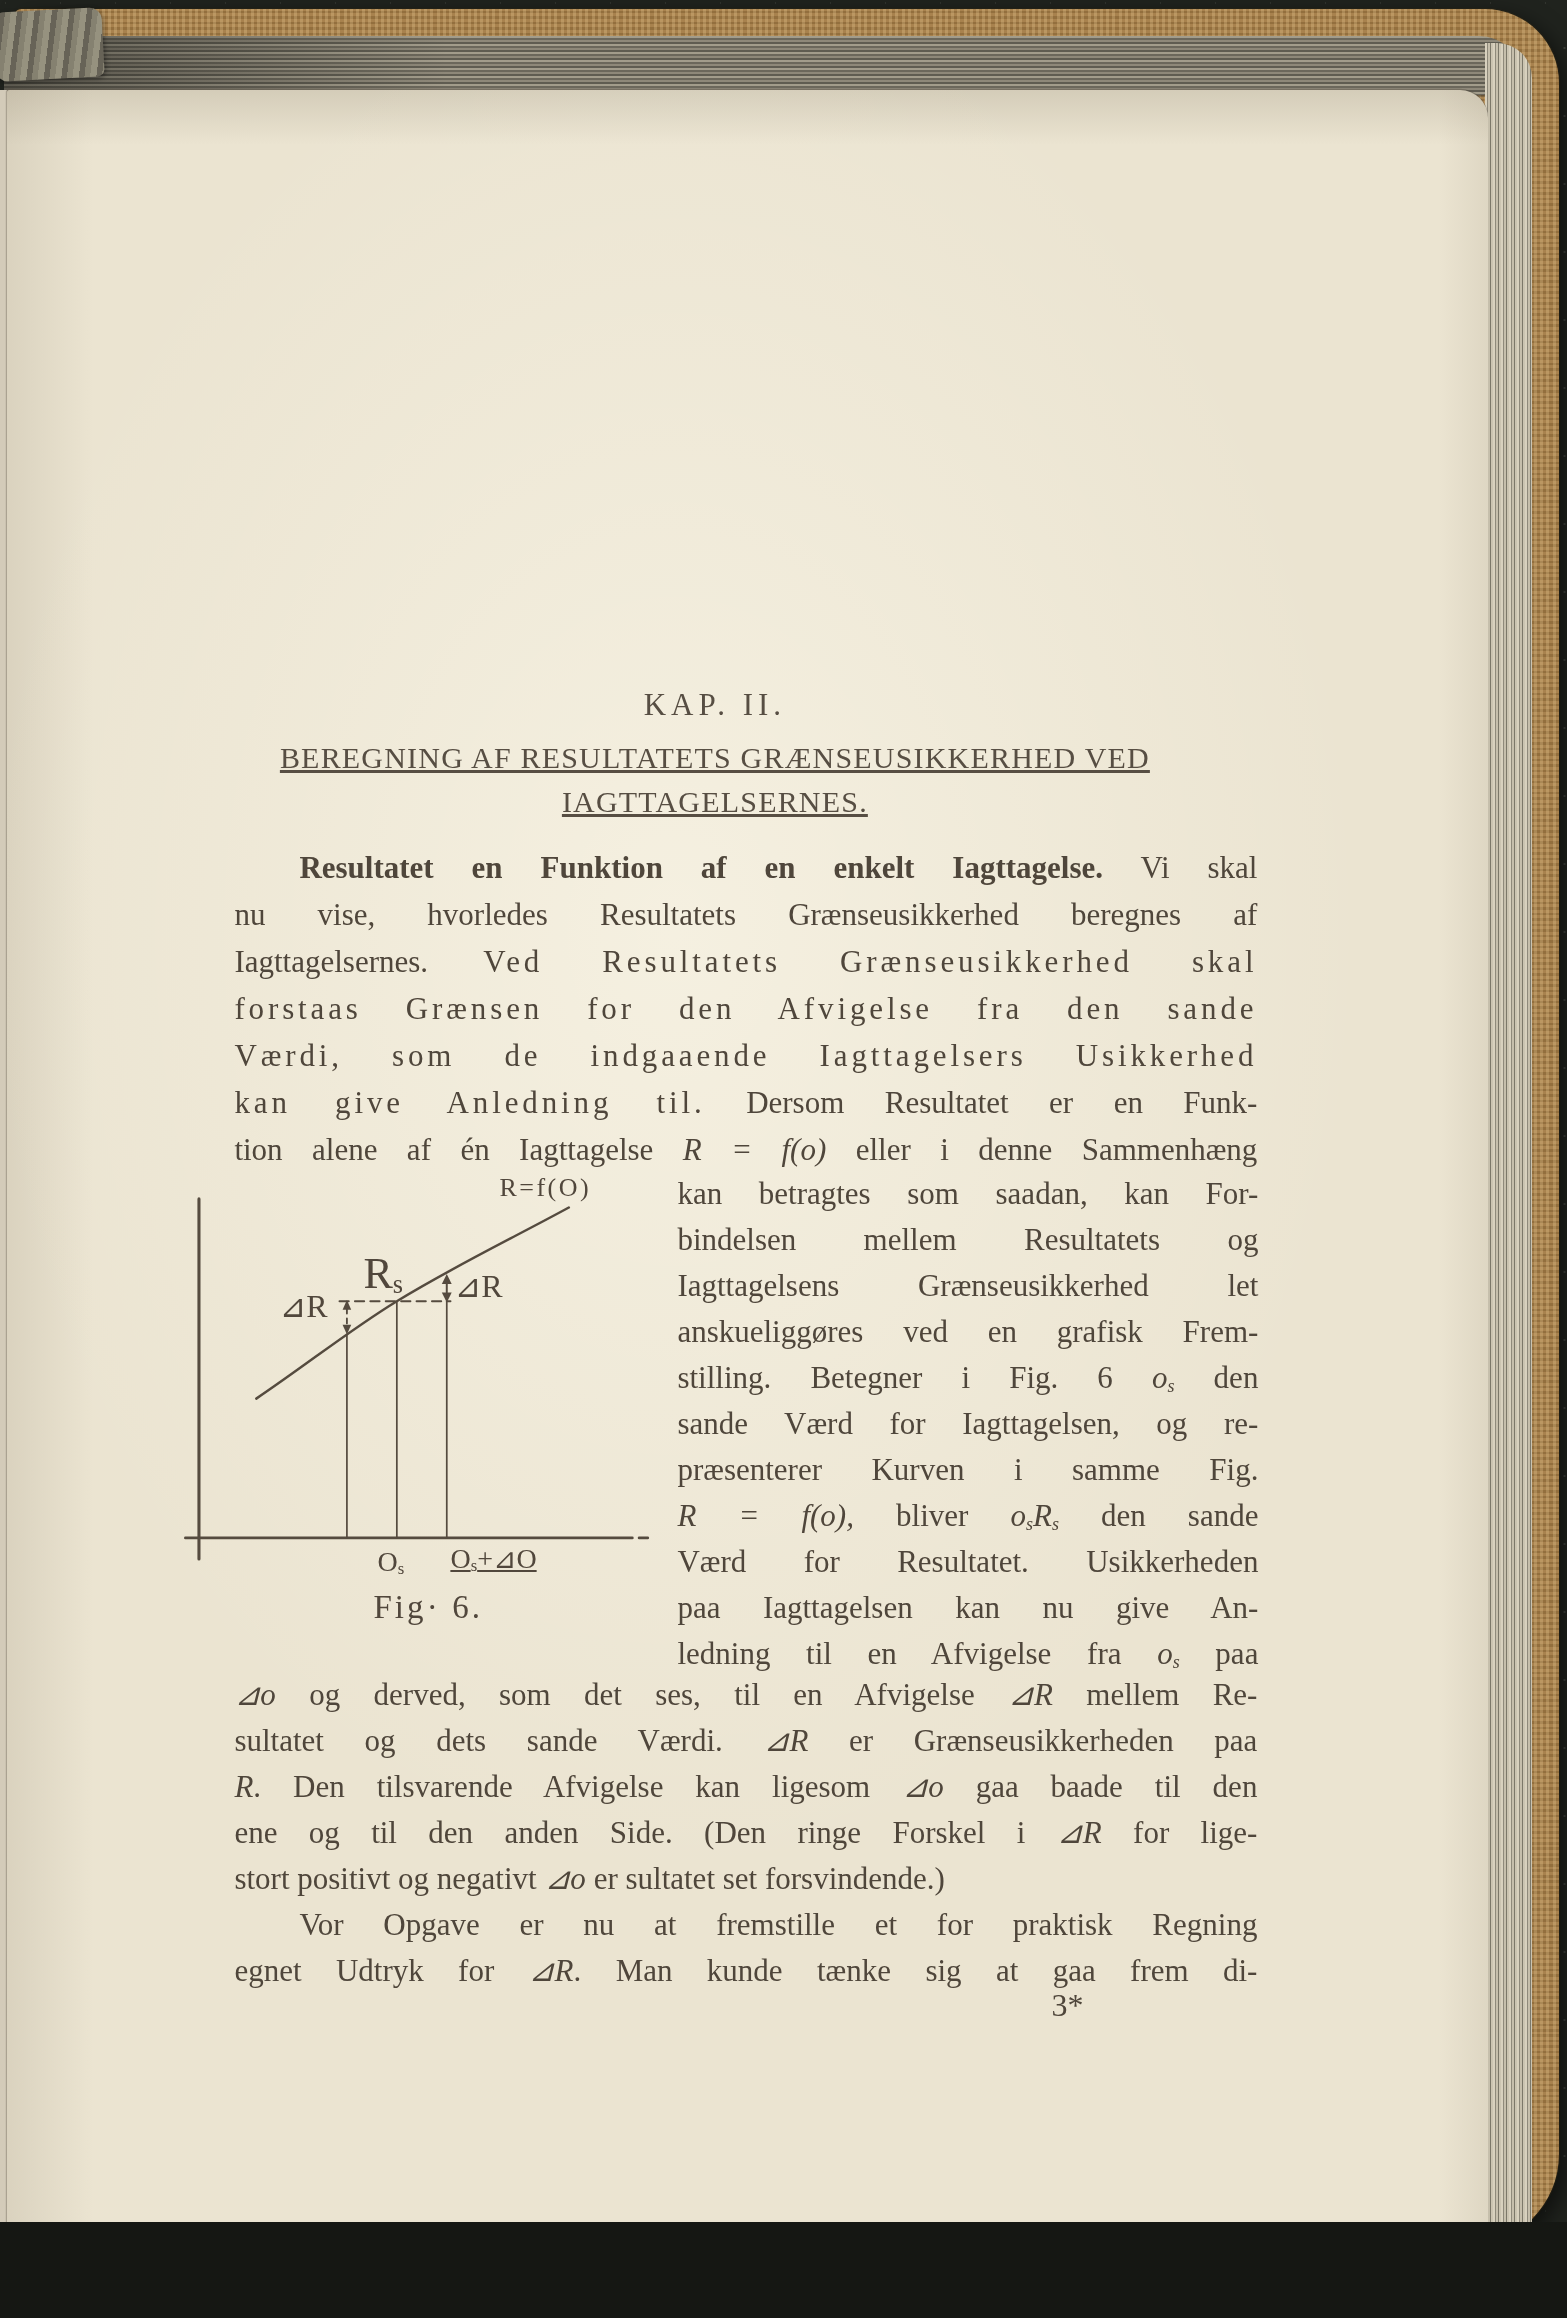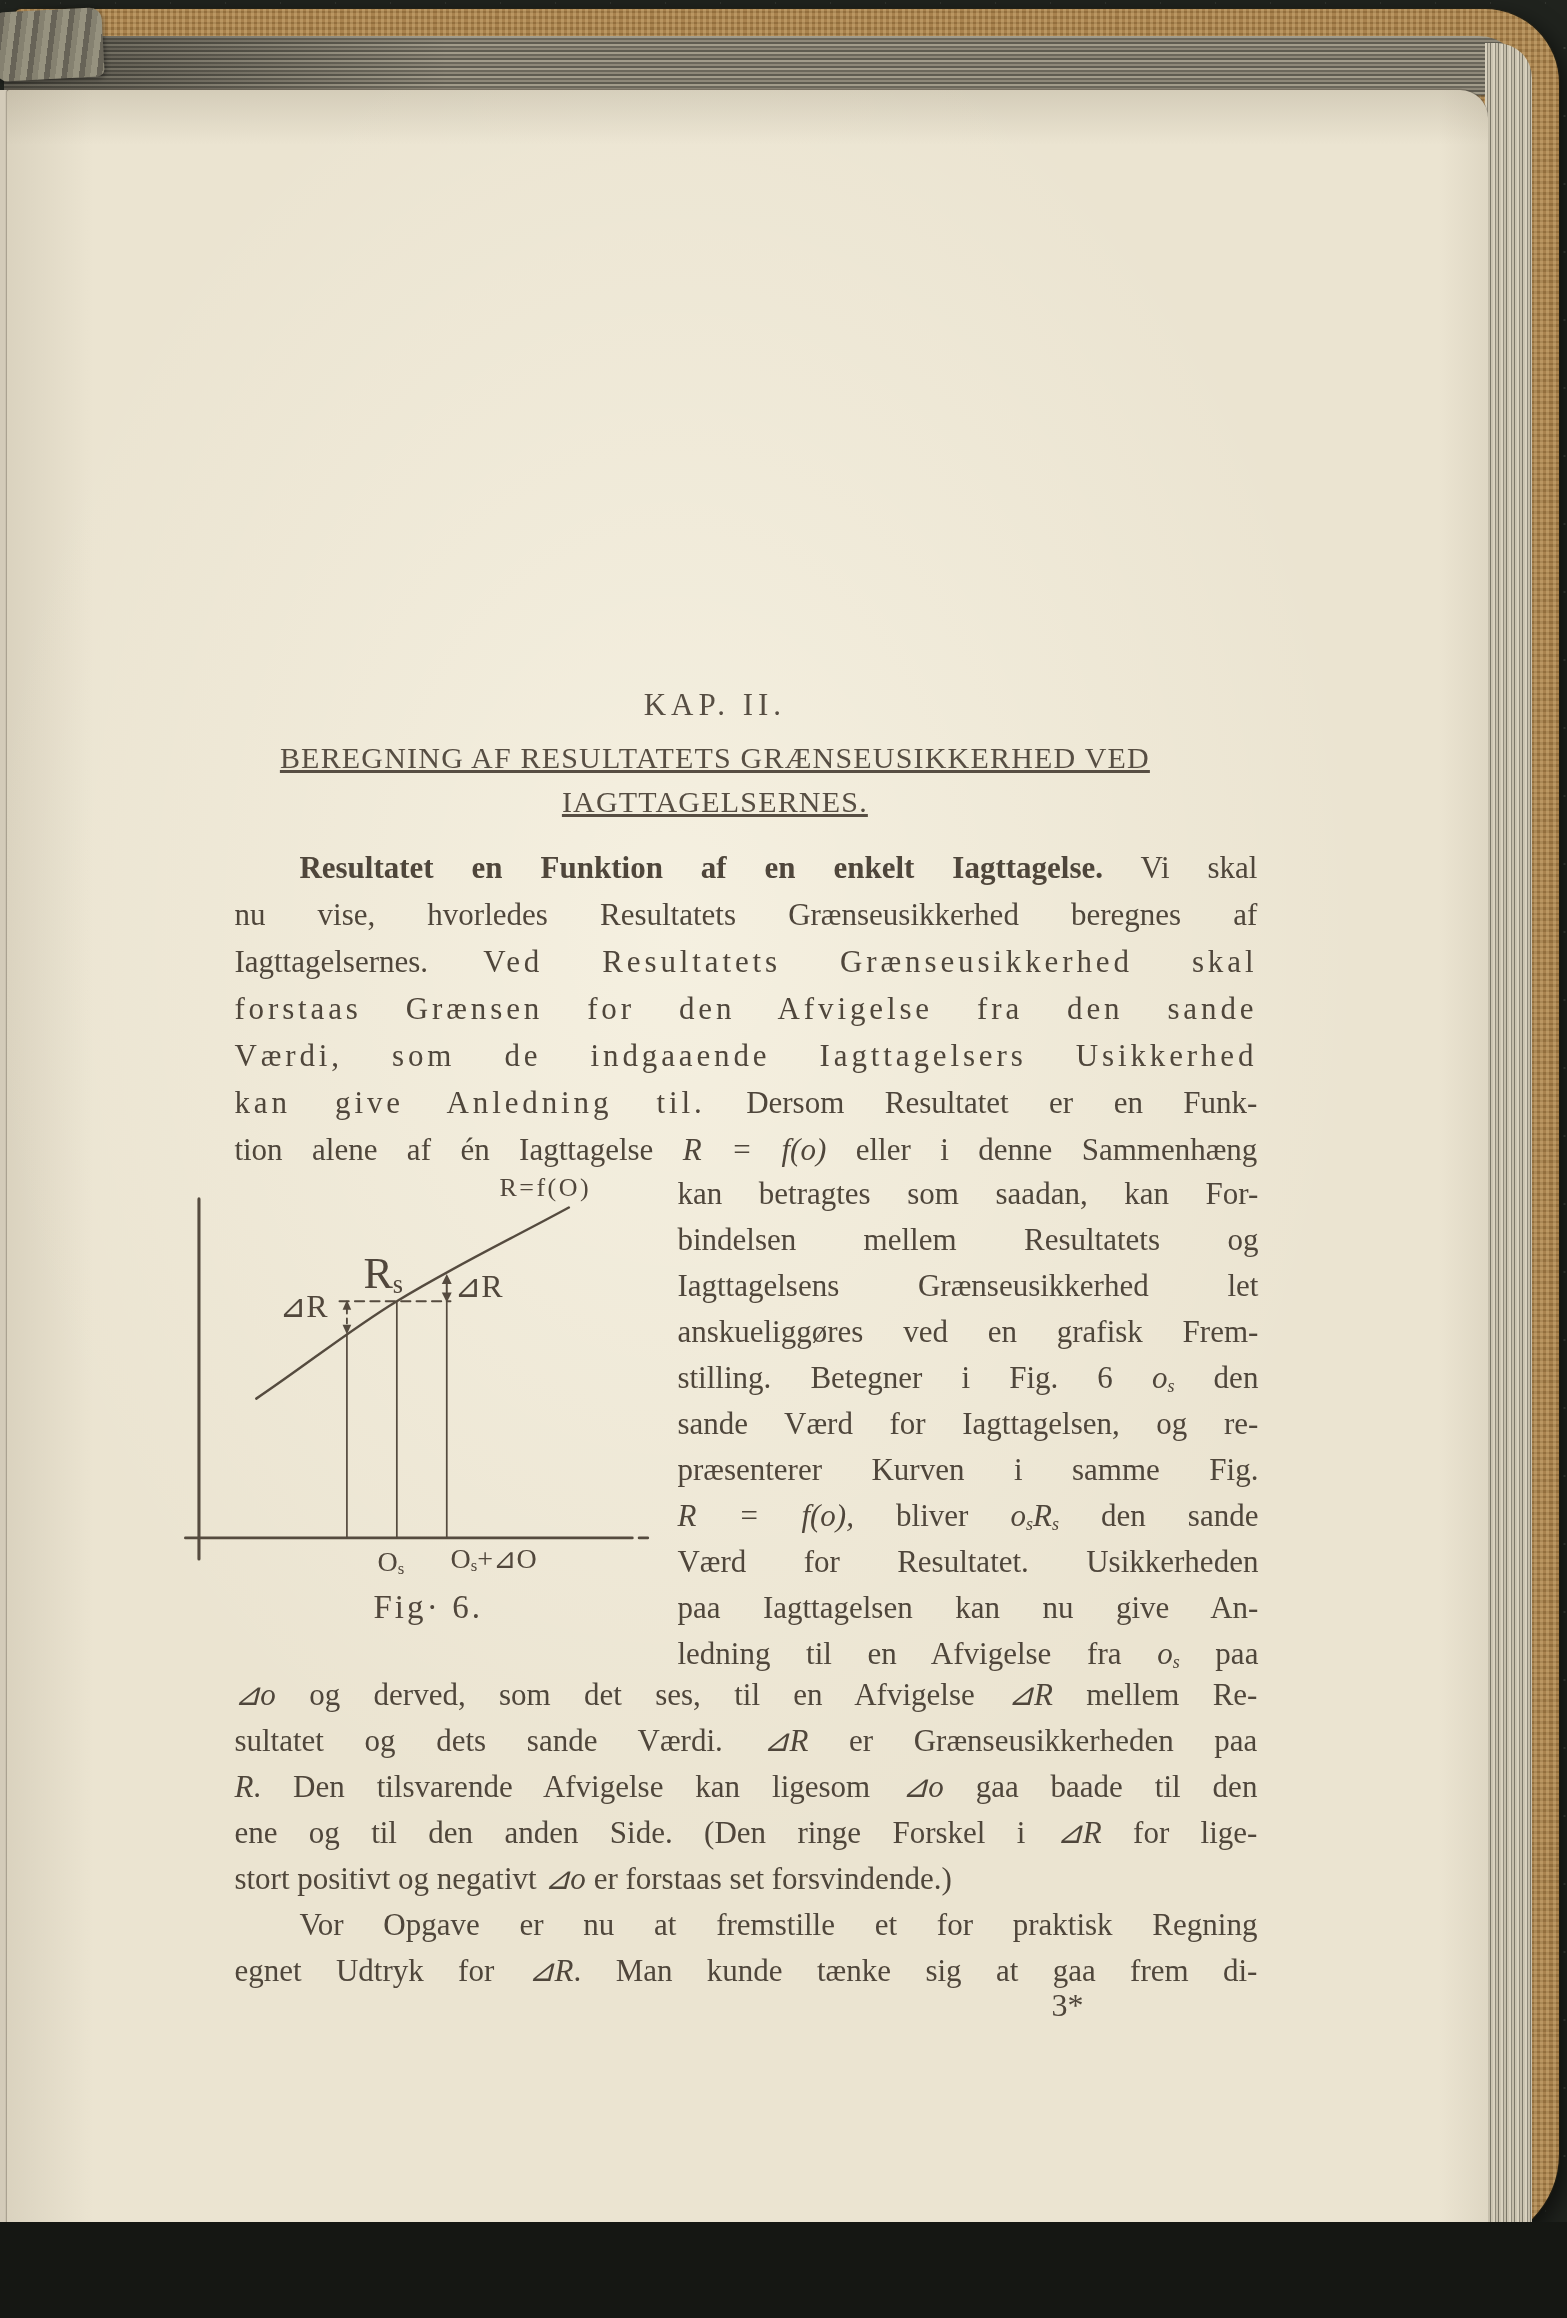--- a/index.html
+++ b/index.html
@@ -89,21 +89,21 @@
   .sig{position:absolute;left:1044px;top:1899px;font-size:32px;color:#4f463b;line-height:1;}
   
   .figure{position:absolute;left:171px;top:1078px;width:487px;height:481px;color:#51473c;}
   .figure svg{position:absolute;left:0;top:0;}
   .flabel{position:absolute;white-space:nowrap;line-height:1;color:#51473c;}
   .f-curve{left:321px;top:7.4px;font-size:26px;letter-spacing:2.5px;}
   .f-rs{left:185px;top:84px;font-size:44px;}
   .f-drl{left:101px;top:122px;font-size:32px;}
   .f-drr{left:276px;top:102px;font-size:32px;}
   .f-os{left:199px;top:380px;font-size:28px;}
-  .f-osdo{left:272px;top:377px;font-size:28px;}
+  .f-osdo{left:272px;top:377px;font-size:28px;text-decoration:underline;}
   .f-cap{left:195px;top:423px;font-size:33px;letter-spacing:3.1px;}
   .fsub{font-size:.6em;vertical-align:-.2em;}
 </style>
 </head>
 <body>
 
 <div id="stage">
   <div class="cloth"></div>
   <div class="edges-top"></div>
   <div class="edges-right"></div>
@@ -166,20 +166,20 @@
         <div class="tline"><span class="ital">R = f(o),</span><span> bliver </span><span class="ital">o</span><span class="subs">s</span><span class="ital">R</span><span class="subs">s</span><span> den sande</span></div>
         <div class="tline"><span>Værd for Resultatet. Usikkerheden</span></div>
         <div class="tline"><span>paa Iagttagelsen kan nu give An-</span></div>
         <div class="tline"><span>ledning til en Afvigelse fra </span><span class="ital">o</span><span class="subs">s</span><span> paa</span></div>
       </div>
     <div class="para para2">
         <div class="tline"><span class="ital">⊿o</span><span> og derved, som det ses, til en Afvigelse </span><span class="ital">⊿R</span><span> mellem Re-</span></div>
         <div class="tline"><span>sultatet og dets sande Værdi. </span><span class="ital">⊿R</span><span> er Grænseusikkerheden paa</span></div>
         <div class="tline"><span class="ital">R</span><span>. Den tilsvarende Afvigelse kan ligesom </span><span class="ital">⊿o</span><span> gaa baade til den</span></div>
         <div class="tline"><span>ene og til den anden Side.  (Den ringe Forskel i </span><span class="ital">⊿R</span><span> for lige-</span></div>
-        <div class="tline nj"><span>stort positivt og negativt </span><span class="ital">⊿o</span><span> er forstaas set forsvindende.)</span></div>
+        <div class="tline nj"><span>stort positivt og negativt </span><span class="ital">⊿o</span><span> er sultatet set forsvindende.)</span></div>
         <div class="tline ind"><span>Vor Opgave er nu at fremstille et for praktisk Regning</span></div>
         <div class="tline"><span>egnet Udtryk for </span><span class="ital">⊿R</span><span>. Man kunde tænke sig at gaa frem di-</span></div>
       </div>
     <div class="sig">3*</div>
   </div>
 </div>
 
 
 </body></html>

